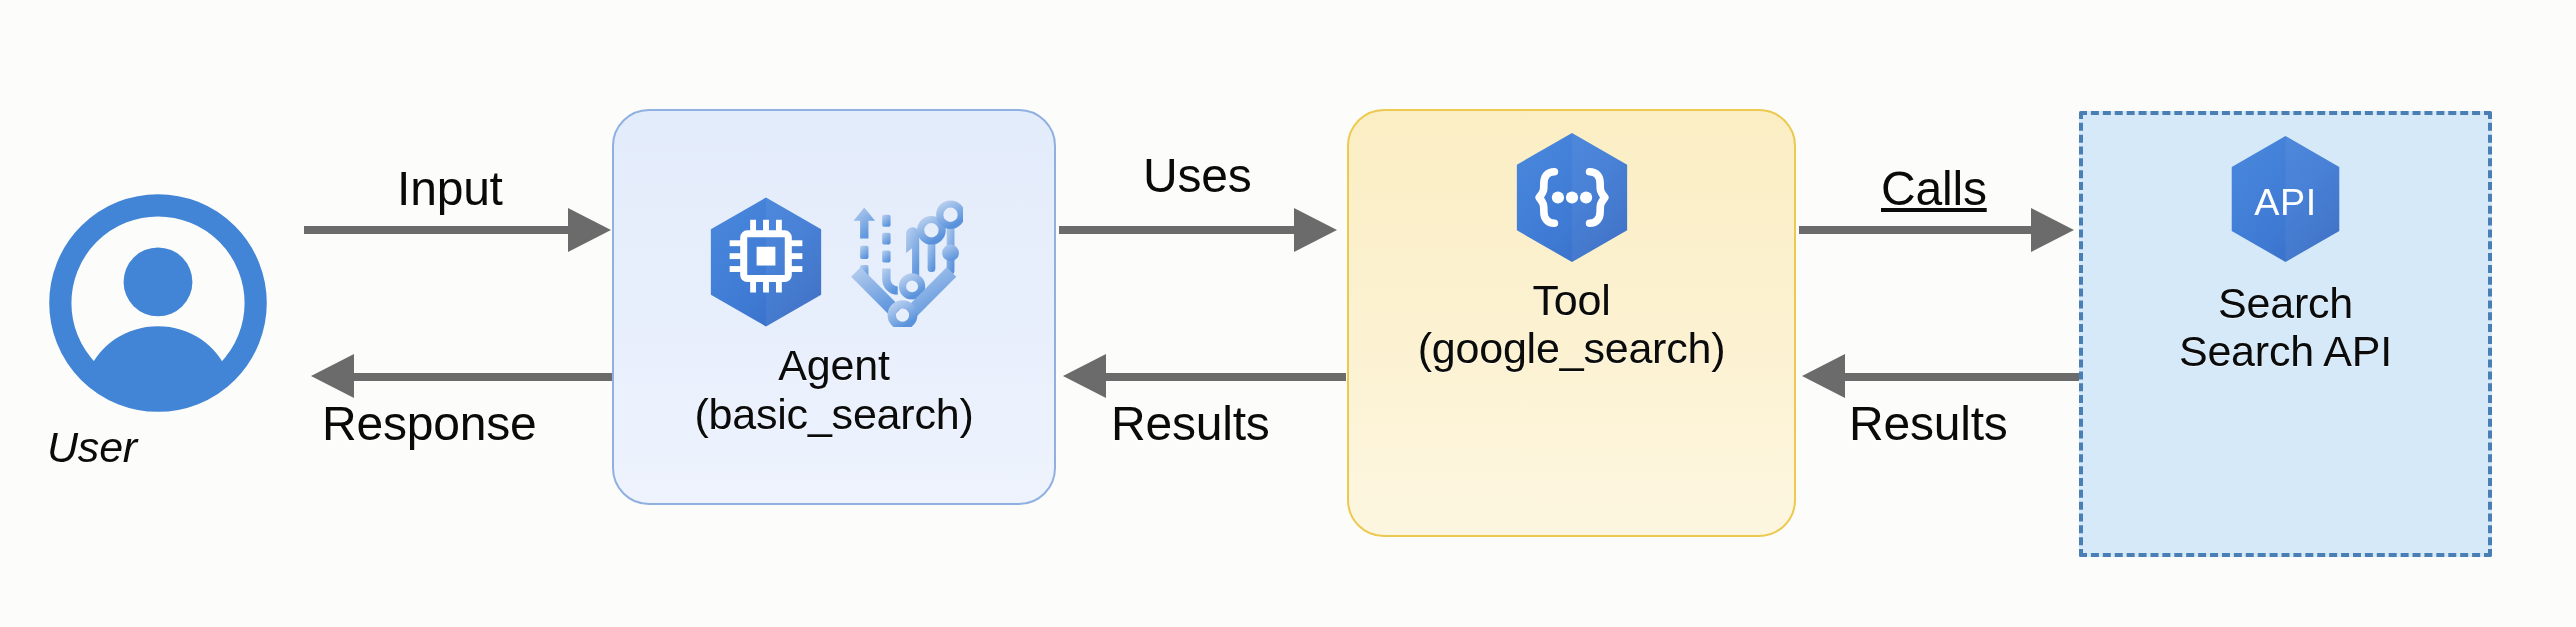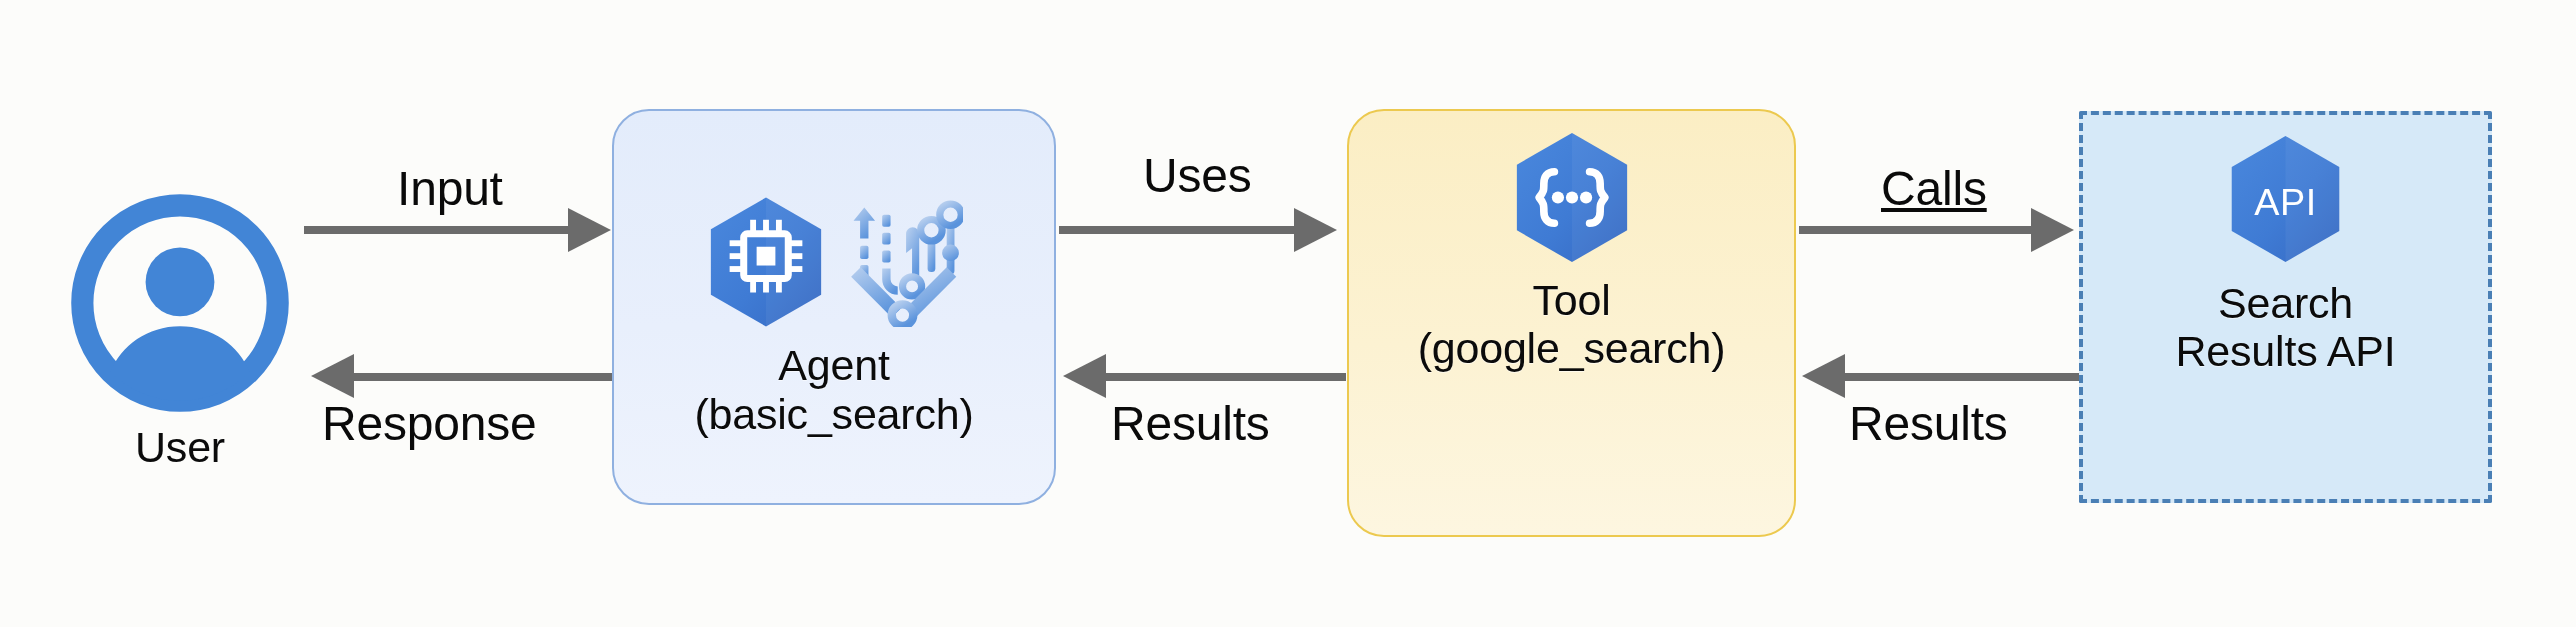--- a/index.html
+++ b/index.html
@@ -44,21 +44,21 @@
     height: 428px;
     background: linear-gradient(180deg, #fbeec4 0%, #fcf2d2 55%, #fdf6e0 100%);
     border: 2.4px solid #ecc94f;
     border-radius: 37px;
   }
 
   .node-api {
     left: 2079px;
     top: 111px;
     width: 413px;
-    height: 392px;
+    height: 446px;
     background: #d6e9f8;
     border: 4px dashed #4a7fb5;
     border-radius: 1.6px;
   }
 
   
   .icon-row {
     display: flex;
     align-items: center;
     justify-content: center;
@@ -77,21 +77,21 @@
     text-shadow: 0 0.8px 0 rgba(255,255,255,.55);
   }
   .node-label .l2 { display: block; }
 
   
   .user-node {
     position: absolute;
     left: 47px;
     top: 192px;
     width: 266px;
-    text-align: center;
+    font-style: italic;
   }
   .user-label {
     margin-top: 6.4px;
     font-size: 43px;
     color: #0b0b0b;
     letter-spacing: -0.2px;
   }
 
   
   .edge {
@@ -282,18 +282,18 @@
             </linearGradient>
           </defs>
           <path d="M52 2 99 29v56L52 112 5 85V29z" fill="url(#hexg3)"></path>
           <path d="M52 2 99 29v56L52 112z" fill="#ffffff" opacity="0.05"></path>
           <text x="52" y="71" text-anchor="middle" font-family="'Liberation Sans', sans-serif" font-size="33" letter-spacing="0.5" fill="#ffffff">API</text>
         </svg>
       </span>
     </div>
     <div class="node-label">
       <span>Search</span>
-      <span class="l2">Results API</span>
+      <span class="l2">Search API</span>
     </div>
   </div>
 
 </div>
 
 
 </body></html>

